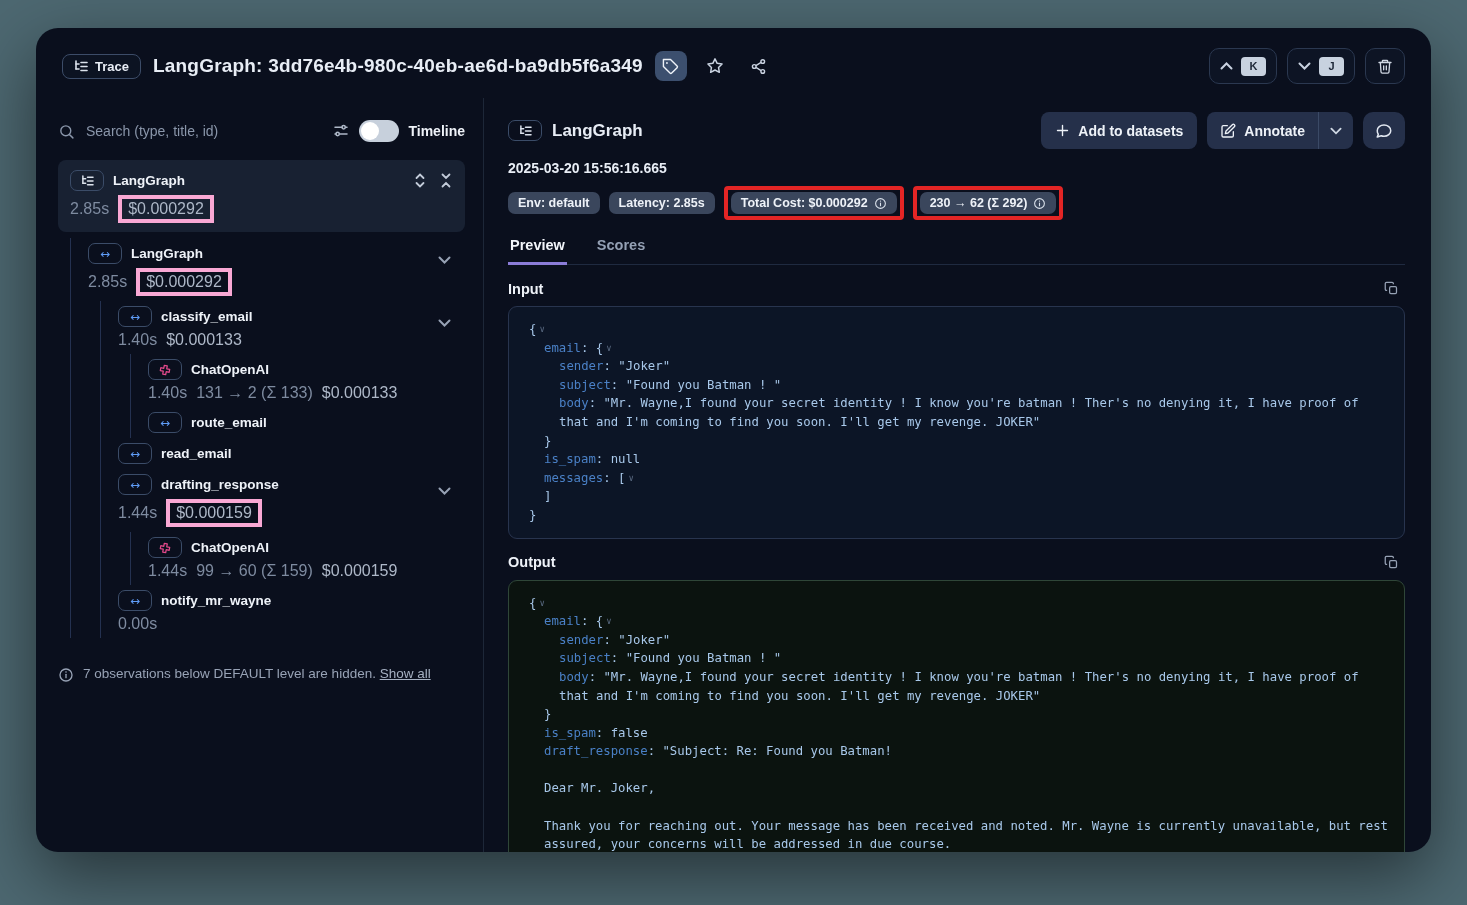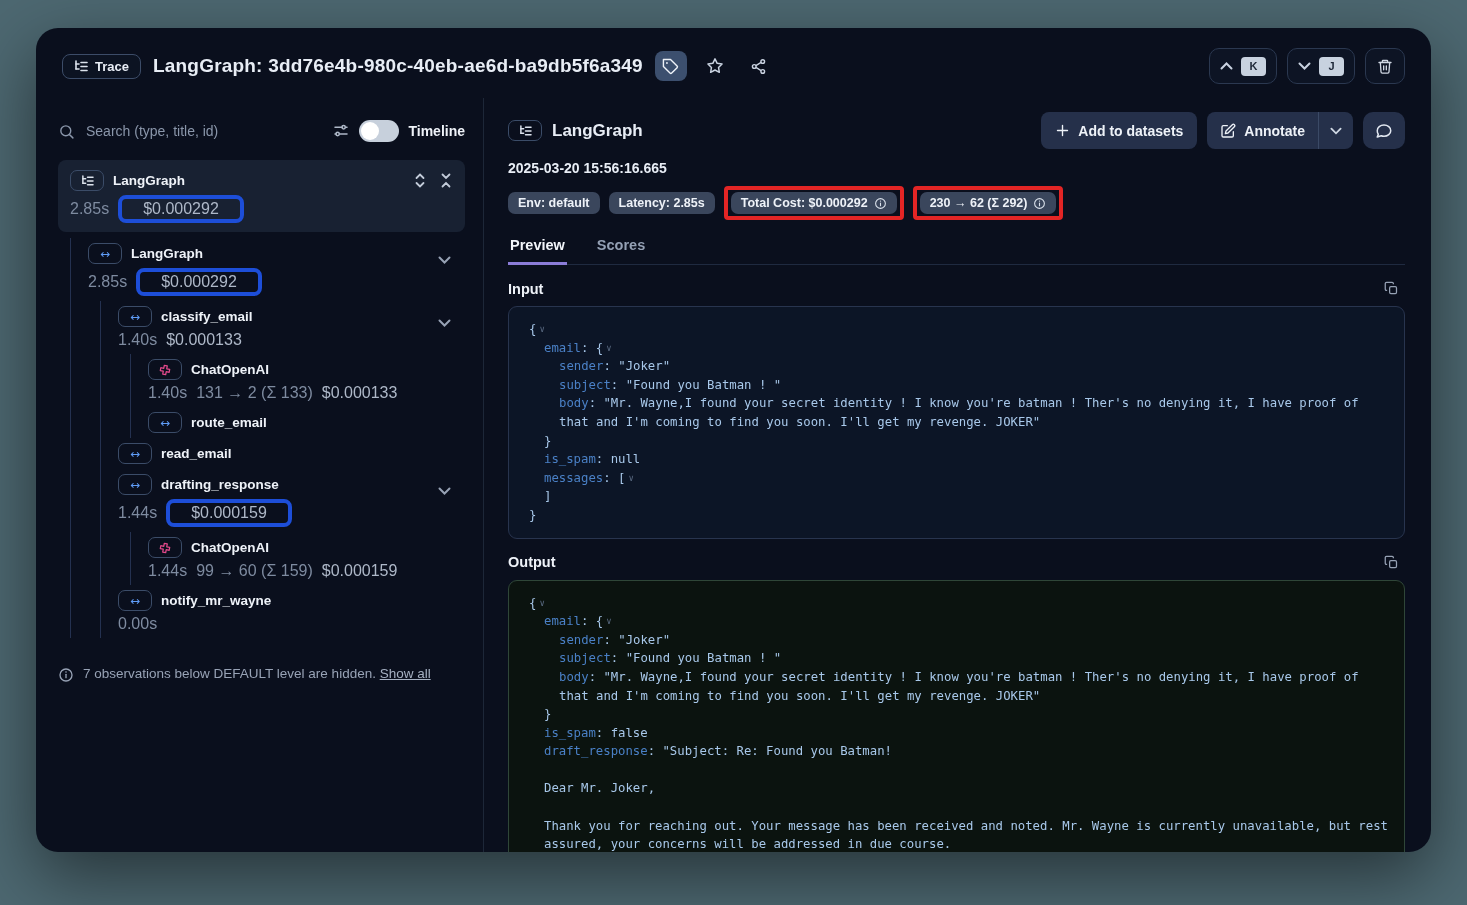--- a/index.html
+++ b/index.html
@@ -41,21 +41,21 @@
   .tbadge{display:inline-flex;align-items:center;justify-content:center;width:32px;height:19px;
     border:1px solid #3b4c68;border-radius:7px;flex:0 0 32px;font-size:12px;line-height:1;}
   .tbadge.span-i{color:#5f9cf6;}
   .tbadge.gen-i{color:#e54a8c;}
   .tbadge.trace-i{color:#dbe2ec;}
   .tname{font-weight:700;color:#eef2f8;}
   .trow2{display:flex;align-items:center;gap:9px;margin-top:4px;color:#7e8ba0;font-size:16px;}
   .tdur{color:#7e8ba0;}
   .ttok{color:#7e8ba0;}
   .tcost{color:#aeb8c8;}
-  .redbox{border:4px solid #1d4ed8;border-radius:8px;padding:1px 21px;display:inline-block;}
+  .redbox{border:4px solid #f9a8d4;border-radius:0;padding:1px 6px;display:inline-block;}
   .group{margin-left:12px;padding-left:17px;border-left:1px solid #243150;}
   .t-chev{position:absolute;right:14px;top:18px;color:#97a2b5;cursor:pointer;}
   .sel-controls{margin-left:auto;display:flex;gap:12px;color:#c2cbd9;}
   .hidden-note{display:flex;gap:9px;margin-top:26px;color:#98a3b6;font-size:13.5px;line-height:1.55;
     align-items:flex-start;max-width:410px;}
   .hidden-note .link{text-decoration:underline;cursor:pointer;color:#a5b0c2;}
   .note-ico{margin-top:3px;flex:0 0 16px;}
   
   .main-header{display:flex;align-items:center;gap:10px;}
   .mh-title{font-size:17px;font-weight:700;}

